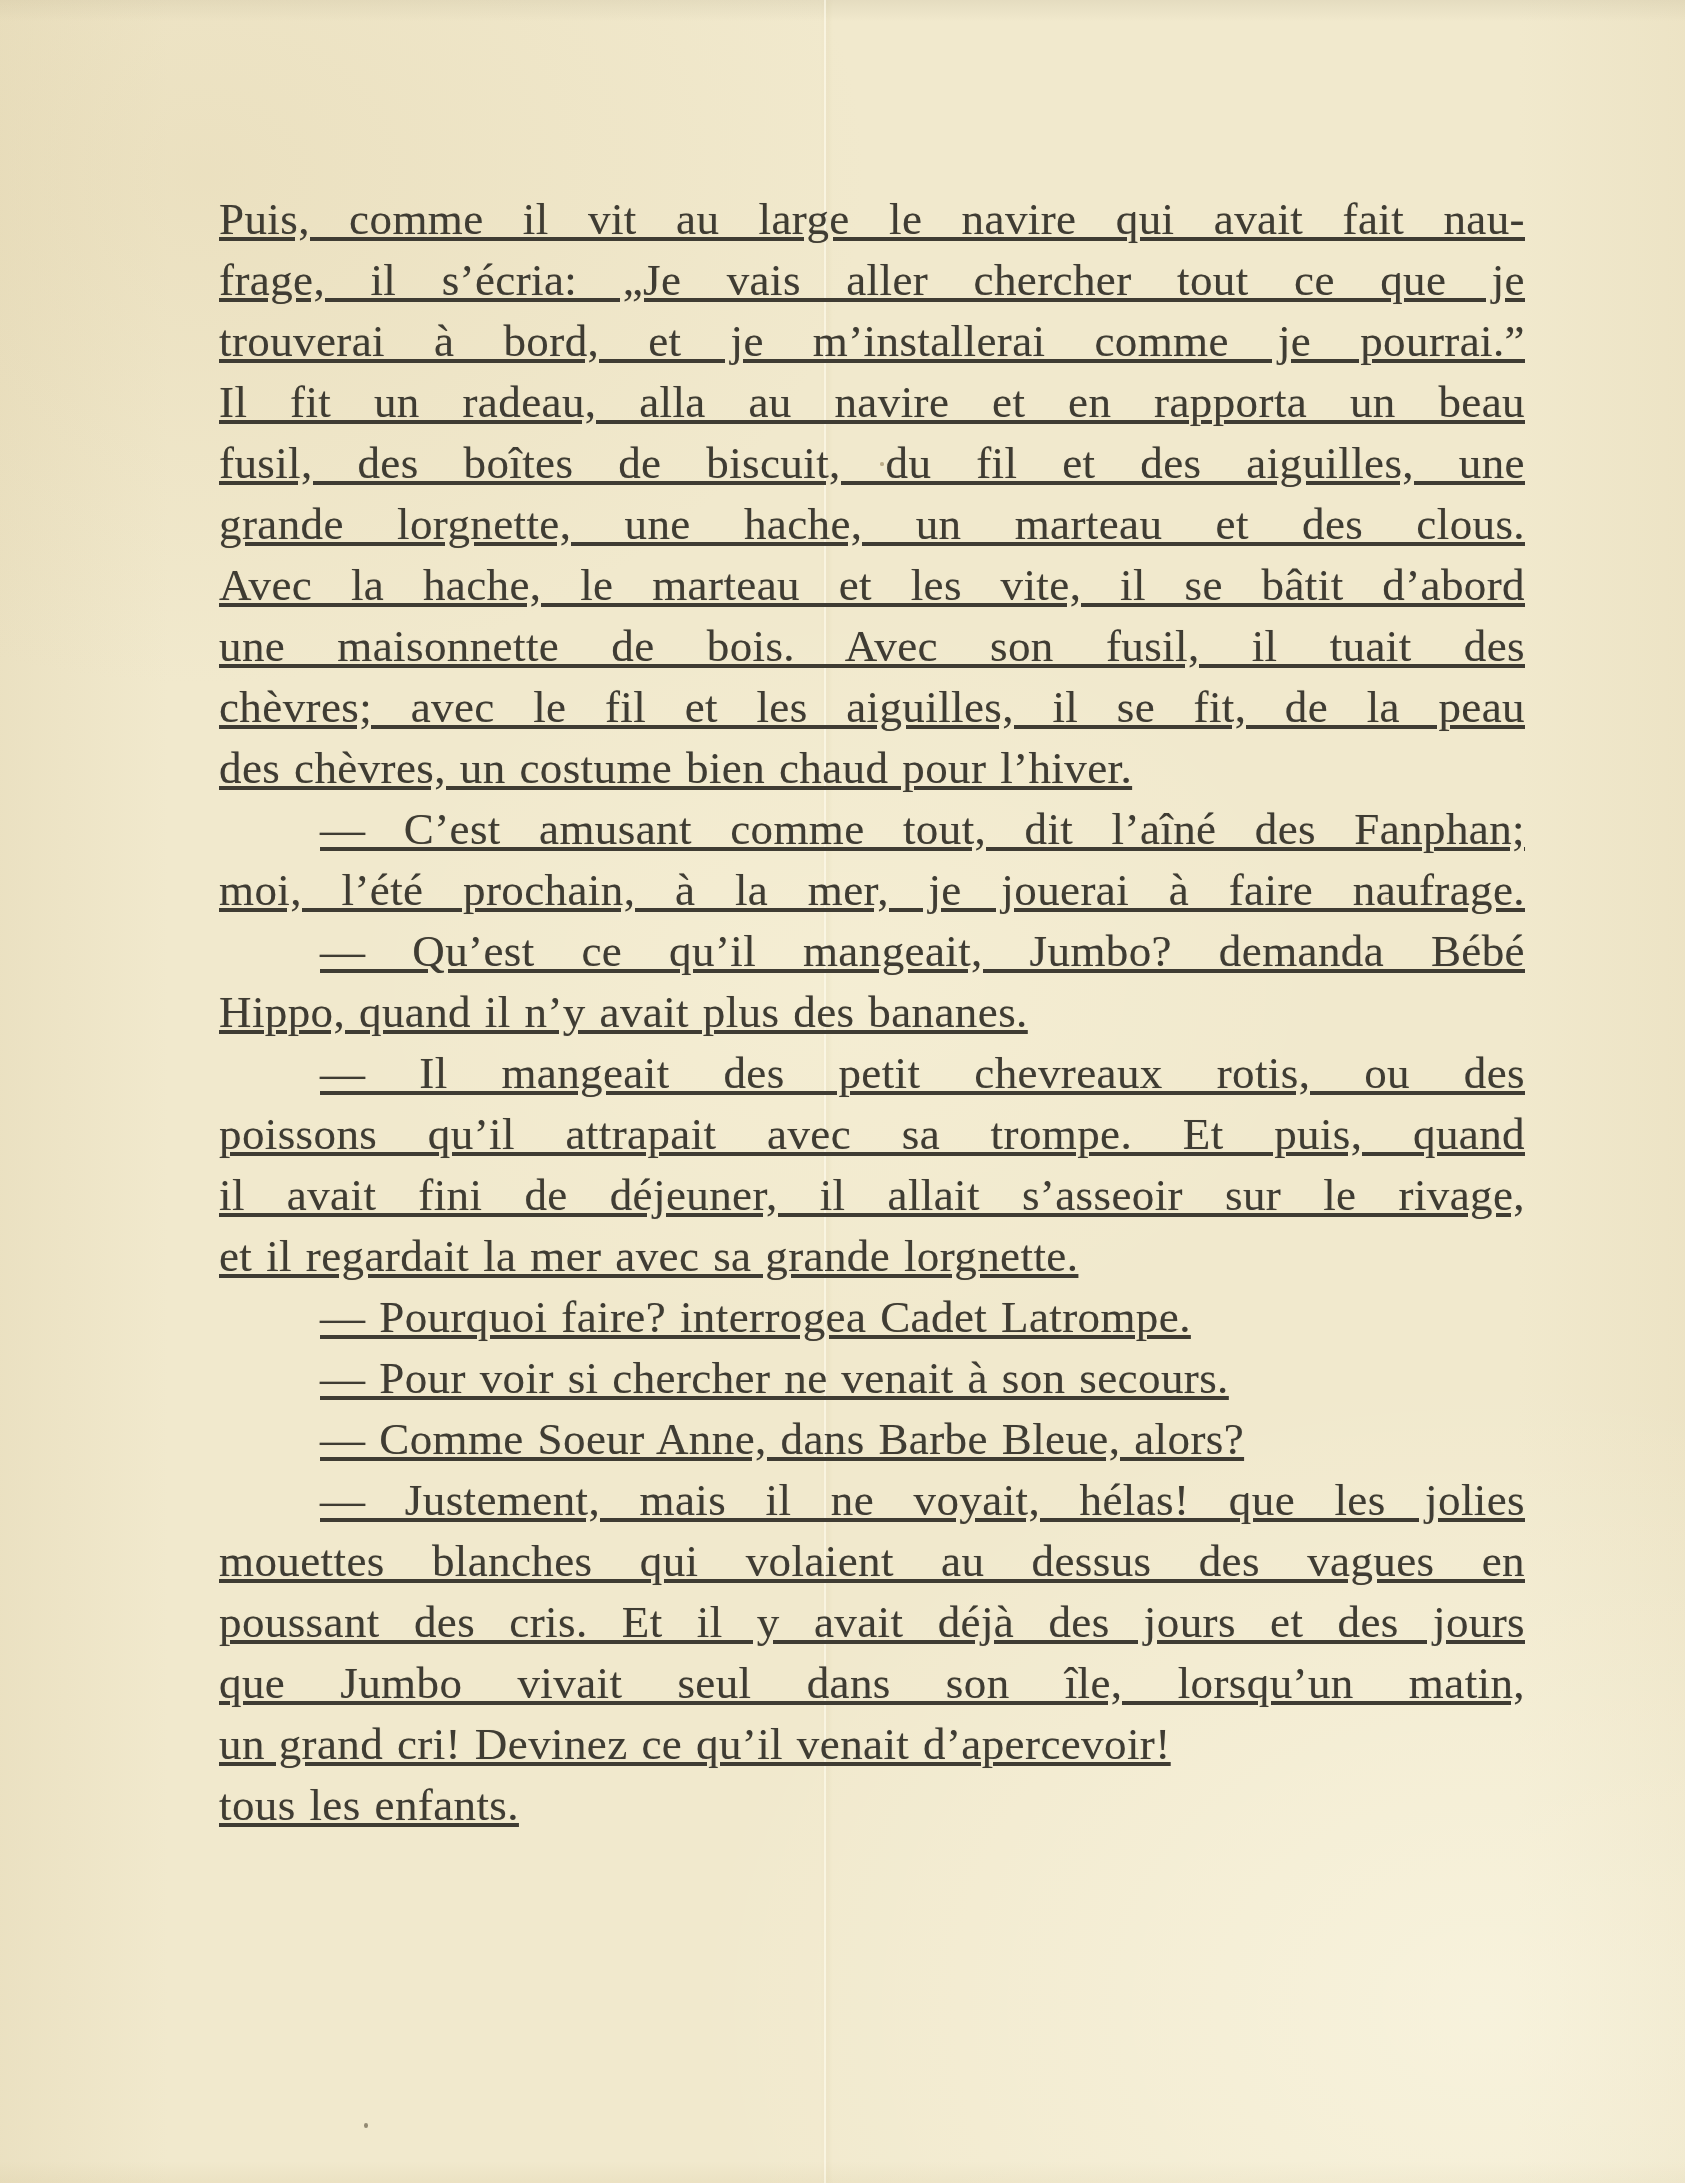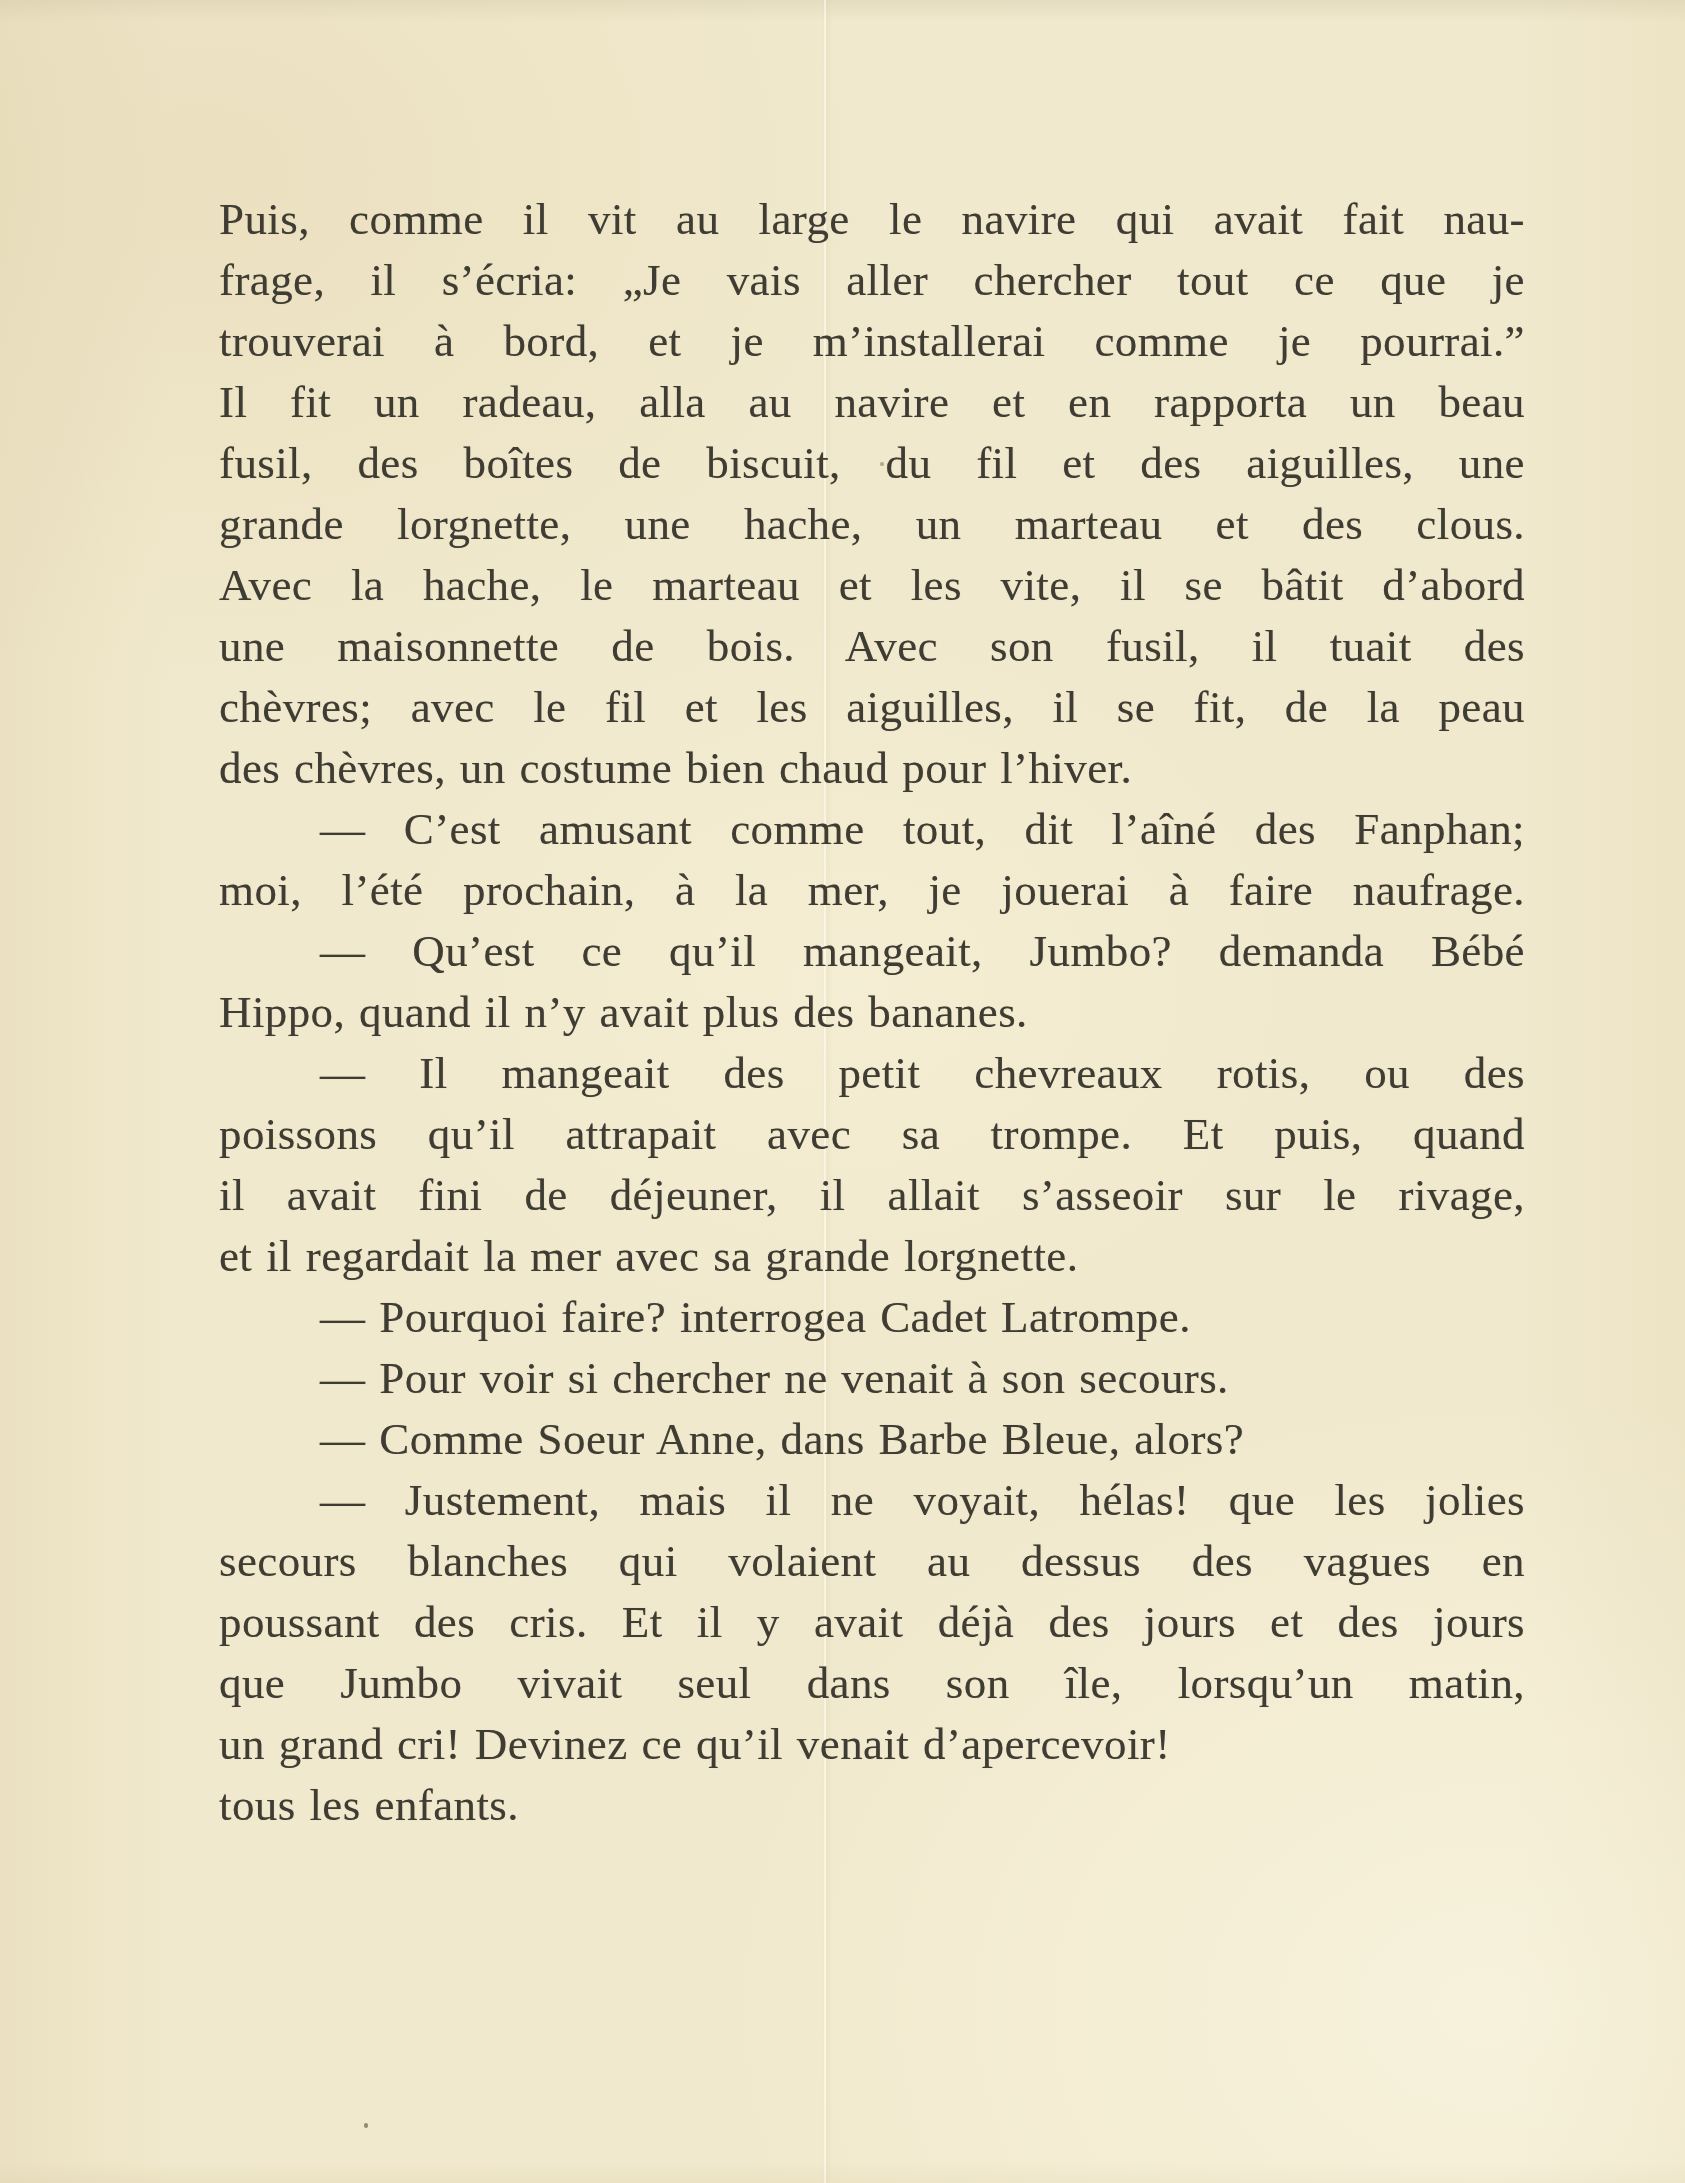--- a/index.html
+++ b/index.html
@@ -49,20 +49,21 @@
     font-size: 45px;
     line-height: 61px;
     letter-spacing: 0.4px;
     word-spacing: 2.2px;
     text-shadow: 0 0 0.7px rgba(63,60,51,0.38);
   }
   .text-line {
     text-align: justify;
     text-align-last: justify;
     white-space: normal;
+    text-decoration: underline;
   }
   .text-line.last {
     text-align-last: left;
   }
   .text-line.indent {
     text-indent: 101px;
   }
 </style>
 </head>
 <body>
@@ -90,20 +91,20 @@
       <div class="text-line indent">— Qu’est ce qu’il mangeait, Jumbo? demanda Bébé</div>
       <div class="text-line last">Hippo, quand il n’y avait plus des bananes.</div>
       <div class="text-line indent">— Il mangeait des petit chevreaux rotis, ou des</div>
       <div class="text-line">poissons qu’il attrapait avec sa trompe. Et puis, quand</div>
       <div class="text-line">il avait fini de déjeuner, il allait s’asseoir sur le rivage,</div>
       <div class="text-line last">et il regardait la mer avec sa grande lorgnette.</div>
       <div class="text-line indent last">— Pourquoi faire? interrogea Cadet Latrompe.</div>
       <div class="text-line indent last">— Pour voir si chercher ne venait à son secours.</div>
       <div class="text-line indent last">— Comme Soeur Anne, dans Barbe Bleue, alors?</div>
       <div class="text-line indent">— Justement, mais il ne voyait, hélas! que les jolies</div>
-      <div class="text-line">secours blanches qui volaient au dessus des vagues en</div>
+      <div class="text-line">mouettes blanches qui volaient au dessus des vagues en</div>
       <div class="text-line">poussant des cris. Et il y avait déjà des jours et des jours</div>
       <div class="text-line">que Jumbo vivait seul dans son île, lorsqu’un matin,</div>
       <div class="text-line last">un grand cri! Devinez ce qu’il venait d’apercevoir!</div>
       <div class="text-line last">tous les enfants.</div>
     </div>
 </div>
 
 
 </body></html>

